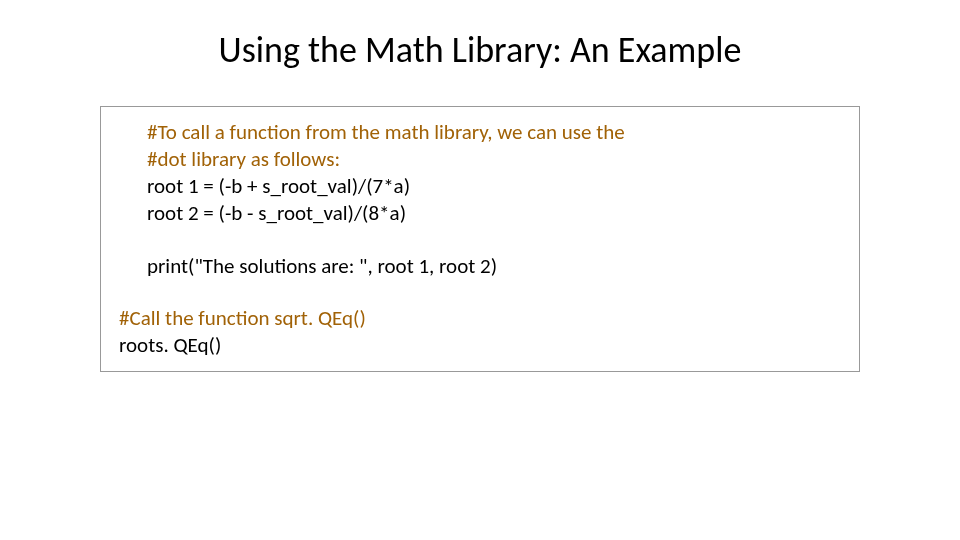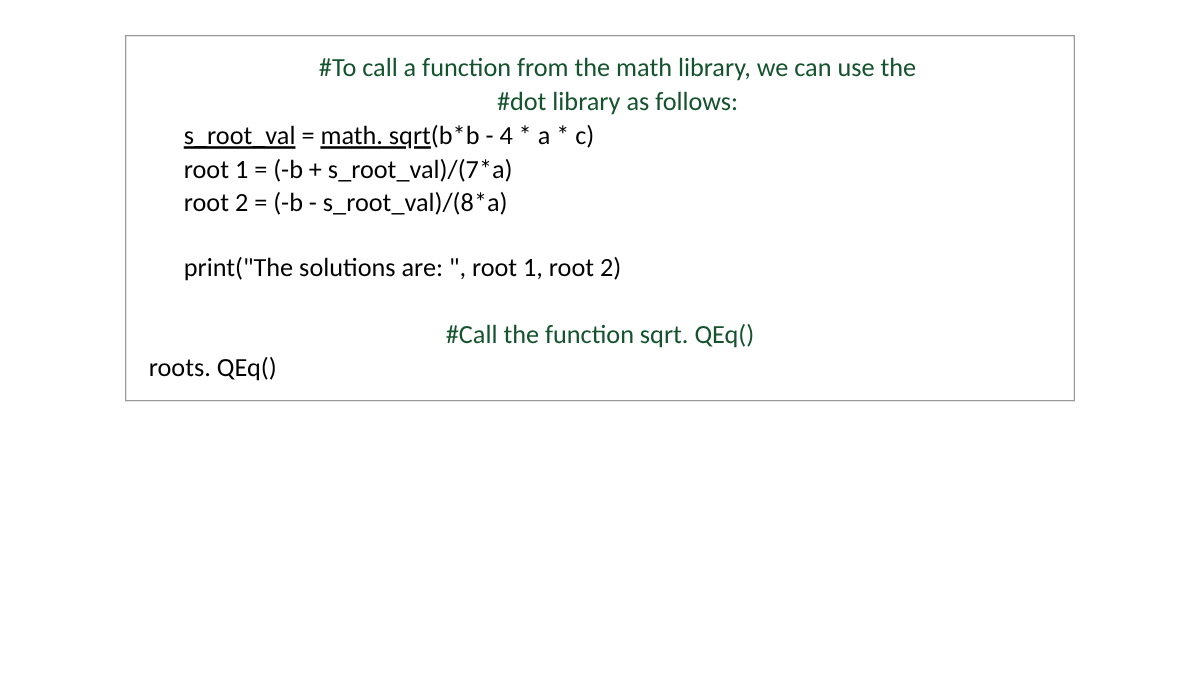--- a/index.html
+++ b/index.html
@@ -32,39 +32,38 @@
       padding: 12px 18px 12px 18px;
       font-family: Calibri, "Segoe UI", Arial, sans-serif;
       font-size: 21px;
       line-height: 1.28;
       color: #000000;
     }
     .indented {
       padding-left: 28px;
     }
     .comment {
-      color: #14532d;
-      text-align: center;
+      color: #a16207;
     }
     .blank-line {
       height: 26px;
     }
     .underline {
       text-decoration: underline;
     }
   </style>
 </head>
 <body>
 
 <div class="slide">
+  <h1 class="title">Using the Math Library: An Example</h1>
   <div class="code-box">
     <div class="indented">
       <div class="comment">#To call a function from the math library, we can use the</div>
       <div class="comment">#dot library as follows:</div>
-      <div><span class="underline">s_root_val</span><span> = </span><span class="underline">math. sqrt</span><span>(b*b - 4 * a * c)</span></div>
       <div>root 1 = (-b + s_root_val)/(7*a)</div>
       <div>root 2 = (-b - s_root_val)/(8*a)</div>
       <div class="blank-line"></div>
       <div>print("The solutions are: ", root 1, root 2)</div>
     </div>
     <div class="blank-line"></div>
     <div class="comment">#Call the function sqrt. QEq()</div>
     <div>roots. QEq()</div>
   </div>
 </div>

